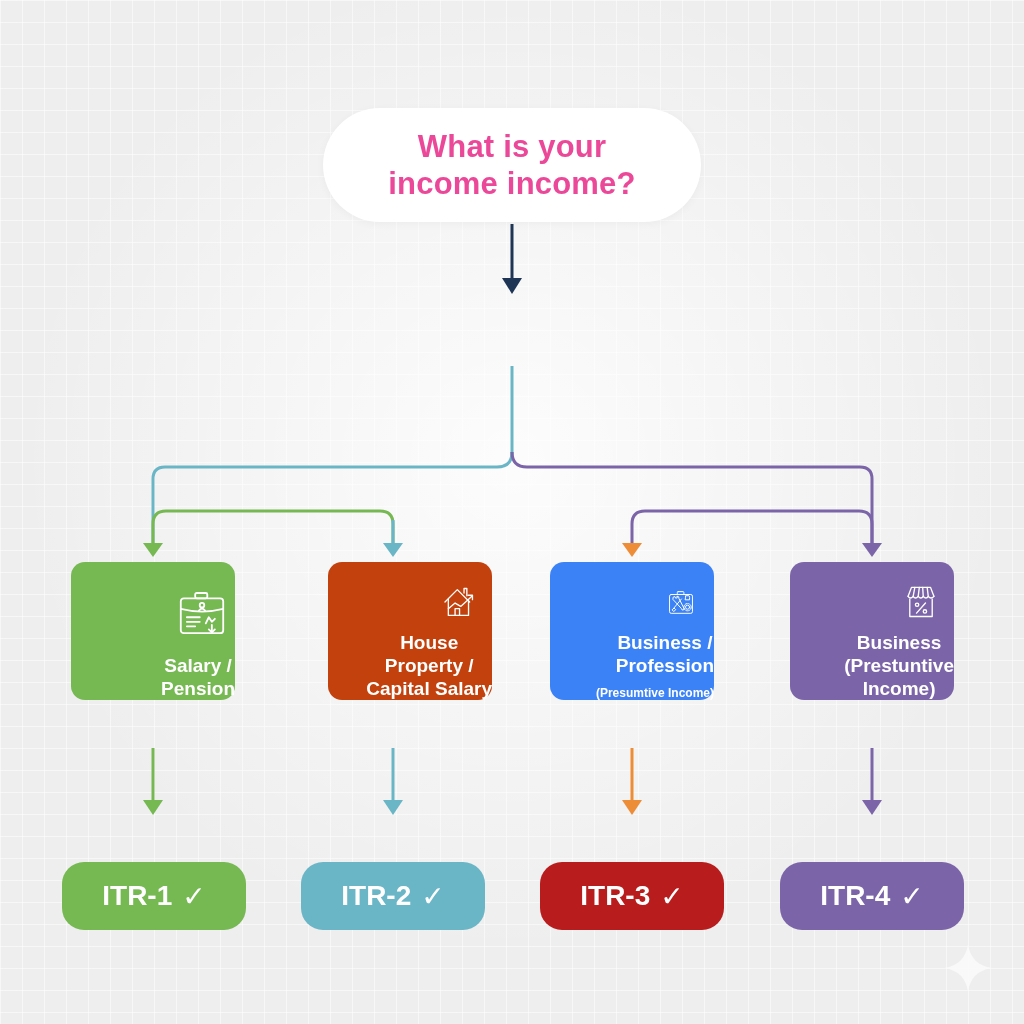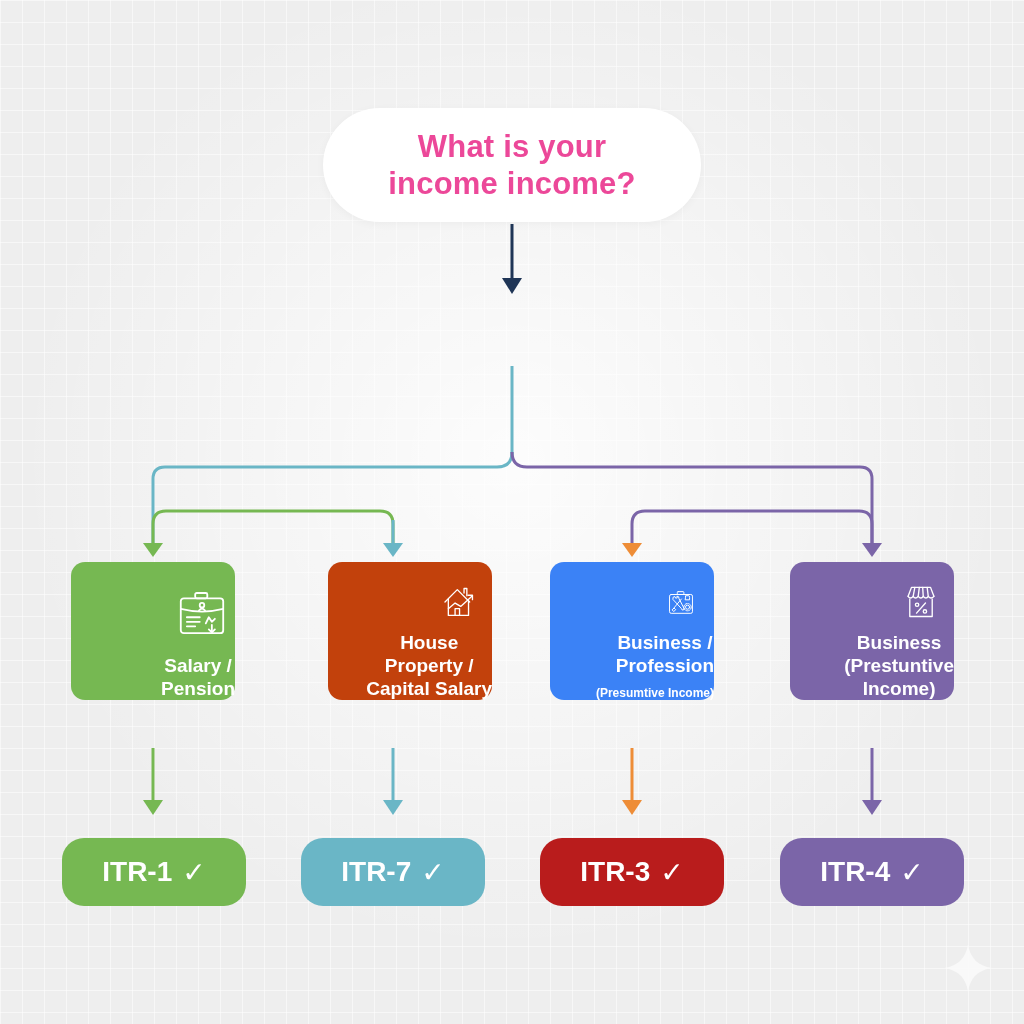--- a/index.html
+++ b/index.html
@@ -25,21 +25,21 @@
   svg.connectors { position:absolute; left:0; top:0; width:1024px; height:1024px; pointer-events:none; }
   .card {
     position:absolute; top:562px; width:164px; height:138px; border-radius:14px;
     color:#ffffff; text-align:center; box-sizing:border-box;
     display:flex; flex-direction:column; align-items:flex-end;
   }
   .card .icon { margin-top:28px; width:66px; height:66px; }
   .card .label { font-weight:bold; font-size:19px; line-height:23px; margin-top:14px; }
   .card .sub { font-weight:bold; font-size:12px; line-height:14px; margin-top:9px; }
   .badge {
-    position:absolute; top:838px; width:184px; height:68px; border-radius:22px;
+    position:absolute; top:862px; width:184px; height:68px; border-radius:22px;
     color:#ffffff; font-weight:bold; font-size:28px;
     display:flex; align-items:center; justify-content:center; gap:10px;
   }
   .badge .check { font-size:28px; font-weight:bold; }
   .sparkle { position:absolute; left:944px; left:944px; top:944px; width:48px; height:48px; }
 </style>
 </head>
 <body>
 
 <div class="question">
@@ -170,21 +170,21 @@
     <div>(Prestuntive</div>
     <div>Income)</div>
   </div>
 </div>
 
 <div class="badge" style="left:62px; background:#76b852;">
   <span>ITR-1</span>
   <span class="check">✓</span>
 </div>
 <div class="badge" style="left:301px; background:#6ab6c6;">
-  <span>ITR-7</span>
+  <span>ITR-2</span>
   <span class="check">✓</span>
 </div>
 <div class="badge" style="left:540px; background:#b91c1c;">
   <span>ITR-3</span>
   <span class="check">✓</span>
 </div>
 <div class="badge" style="left:780px; background:#7b65a8;">
   <span>ITR-4</span>
   <span class="check">✓</span>
 </div>

